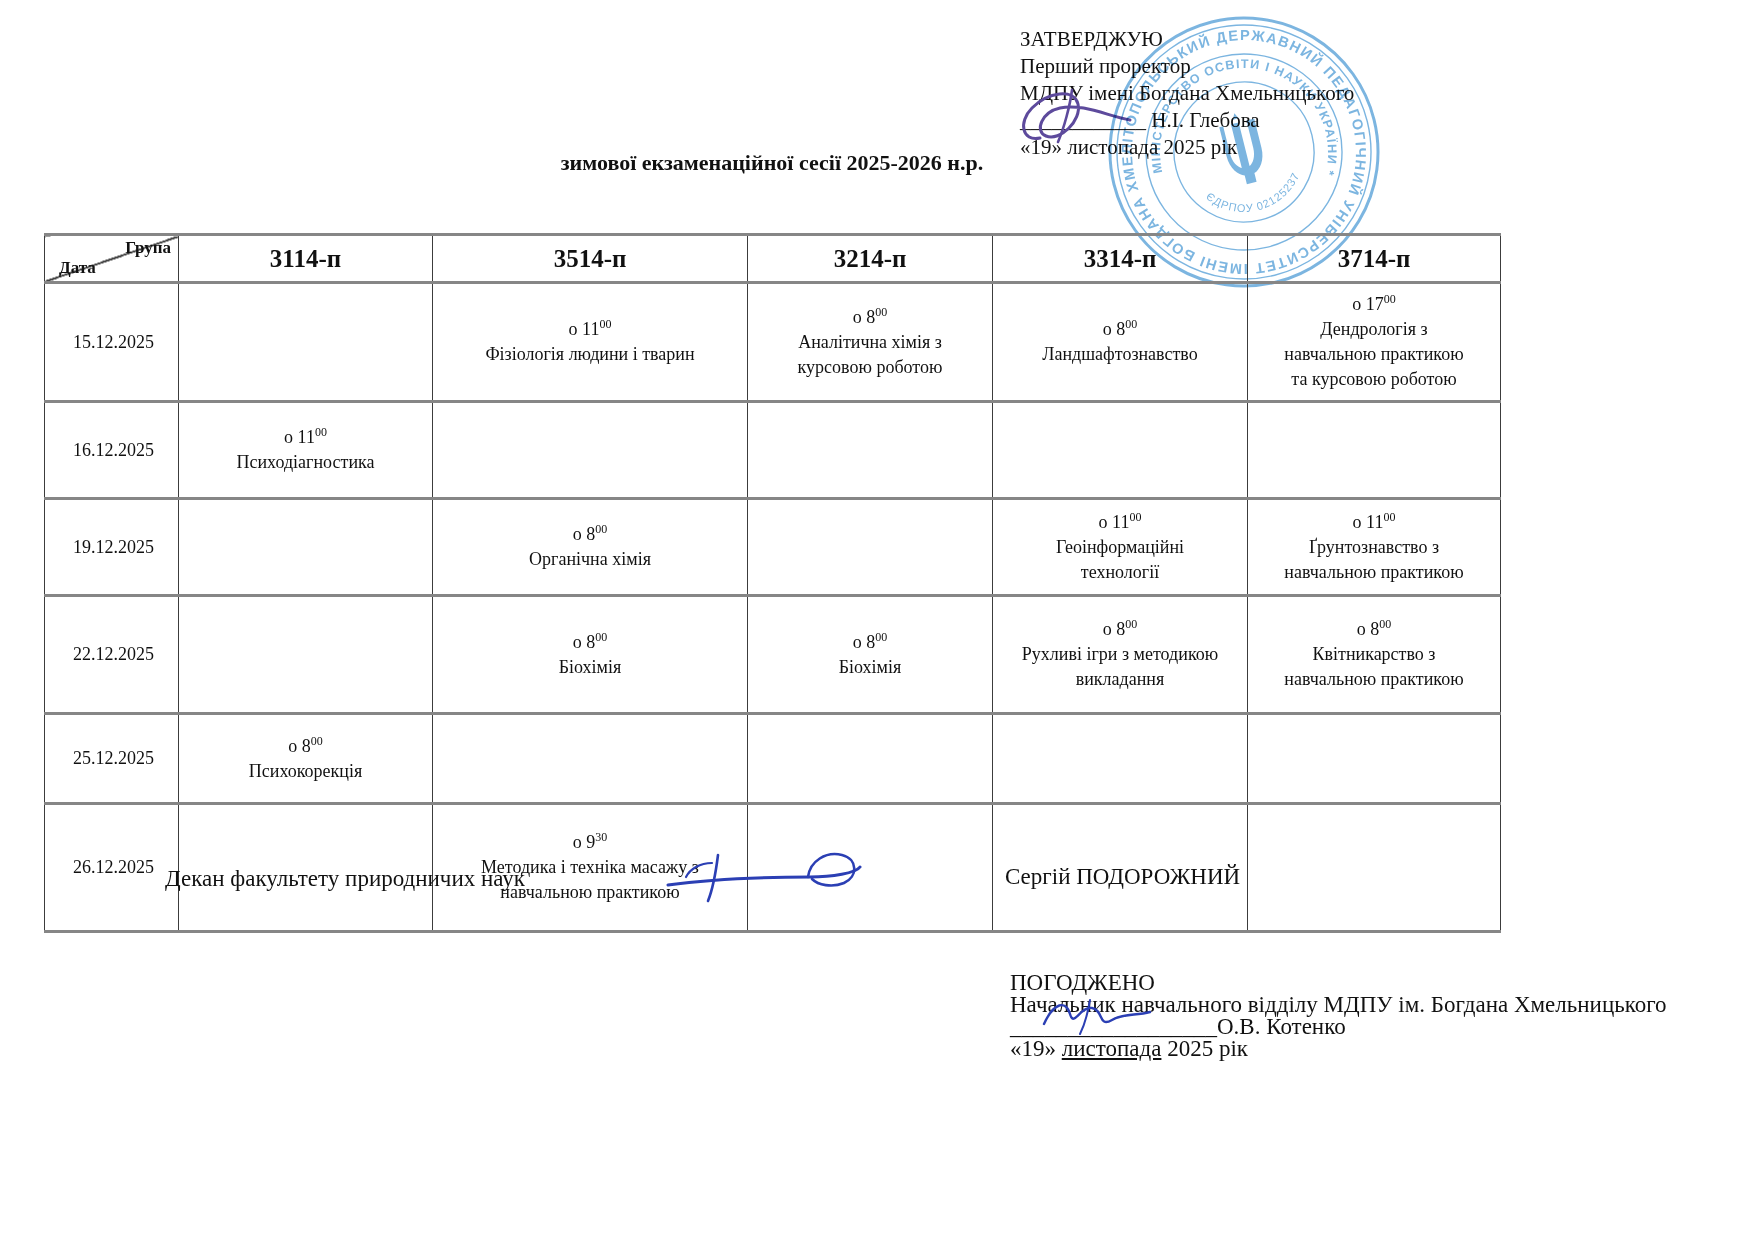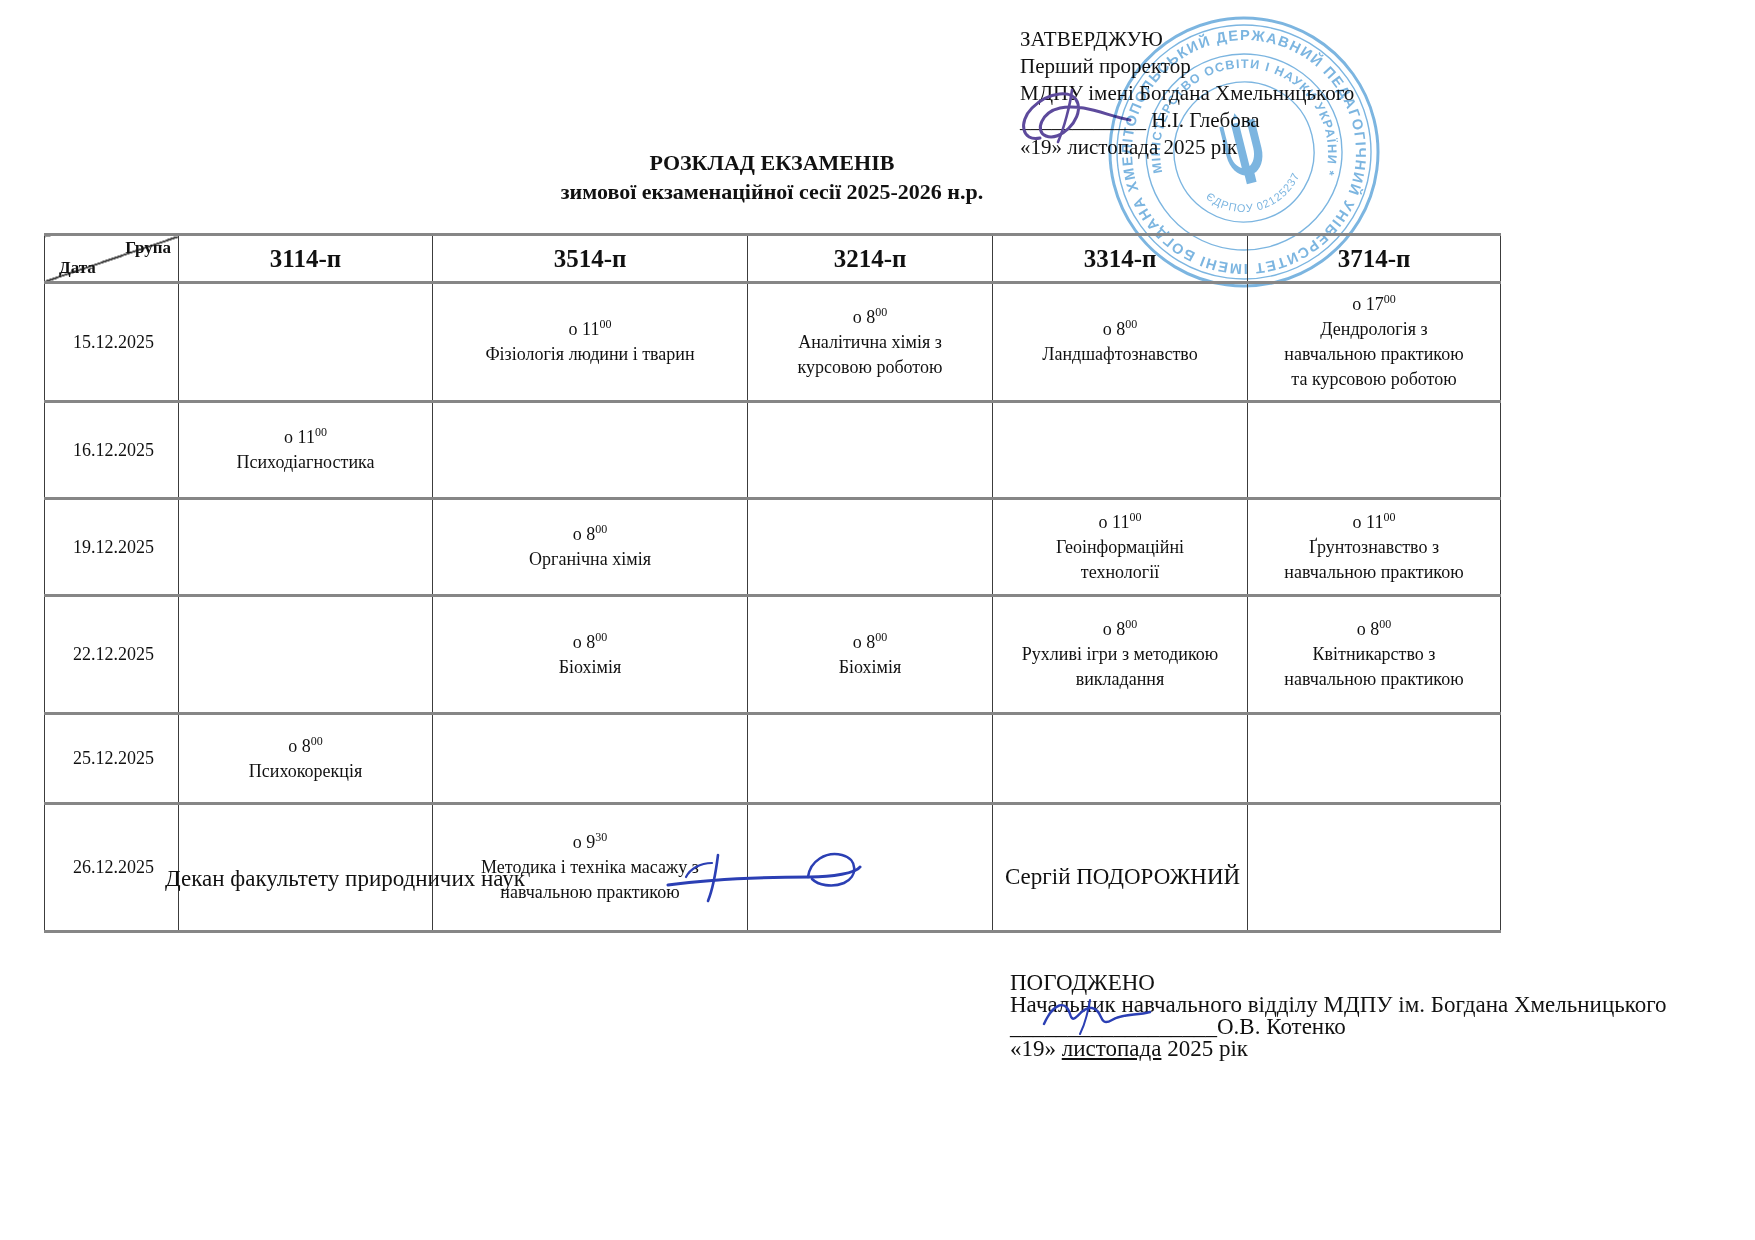--- a/index.html
+++ b/index.html
@@ -100,21 +100,20 @@
         <textPath href="#ringInner" startOffset="50%">ЄДРПОУ 02125237</textPath>
       </text>
       <g>
         <path d="M128,116 v30 c0,13 7,21 13,23 v9 h10 v-9 c6,-2 13,-10 13,-23 v-30 h-8 v28 c0,9 -4,15 -8,17 v-45 h-8 v45 c-4,-2 -8,-8 -8,-17 v-28 z" fill="#5ba3d9"></path>
         <path d="M146,106 l3,6 h-6 z" fill="#5ba3d9"></path>
       </g>
     </svg>
   </div>
 
   <div class="title">
-    <div>РОЗКЛАД ЕКЗАМЕНІВ</div>
     <div>зимової екзаменаційної сесії 2025-2026 н.р.</div>
   </div>
 
   <table class="schedule">
     <colgroup>
       <col class="c-date">
         <col class="c1">
         <col class="c2">
         <col class="c3">
         <col class="c4">

